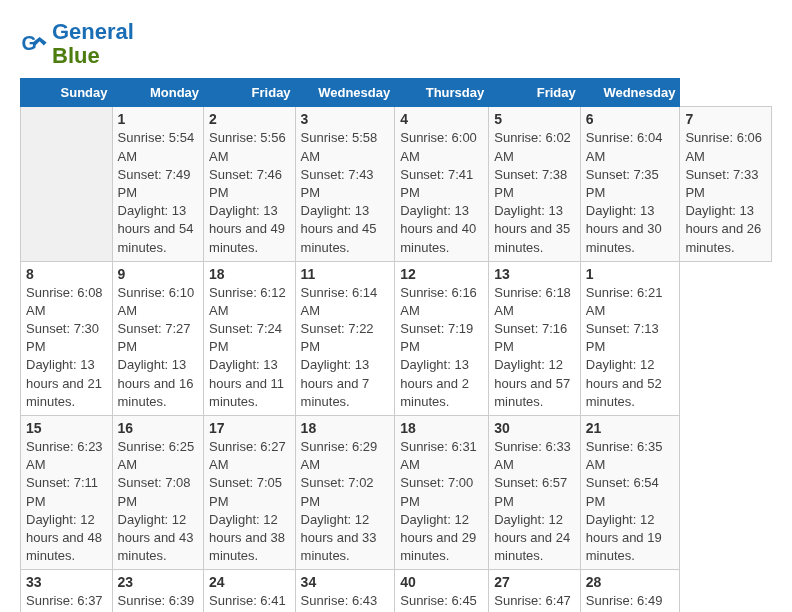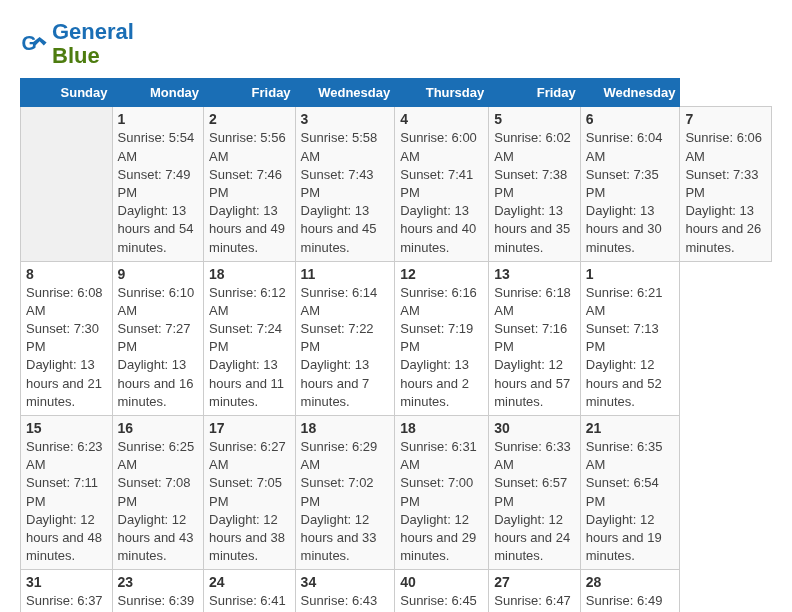--- a/index.html
+++ b/index.html
@@ -203,21 +203,21 @@
           <span class="day-num">30</span>
           <div class="day-info">Sunrise: 6:33 AM<br>Sunset: 6:57 PM<br>Daylight: 12 hours and 24 minutes.</div>
         </td>
         <td>
           <span class="day-num">21</span>
           <div class="day-info">Sunrise: 6:35 AM<br>Sunset: 6:54 PM<br>Daylight: 12 hours and 19 minutes.</div>
         </td>
       </tr>
       <tr>
         <td>
-          <span class="day-num">31</span>
+          <span class="day-num">33</span>
           <div class="day-info">Sunrise: 6:37 AM<br>Sunset: 6:51 PM<br>Daylight: 12 hours and 14 minutes.</div>
         </td>
         <td>
           <span class="day-num">23</span>
           <div class="day-info">Sunrise: 6:39 AM<br>Sunset: 6:49 PM<br>Daylight: 12 hours and 9 minutes.</div>
         </td>
         <td>
           <span class="day-num">24</span>
           <div class="day-info">Sunrise: 6:41 AM<br>Sunset: 6:46 PM<br>Daylight: 12 hours and 5 minutes.</div>
         </td>

